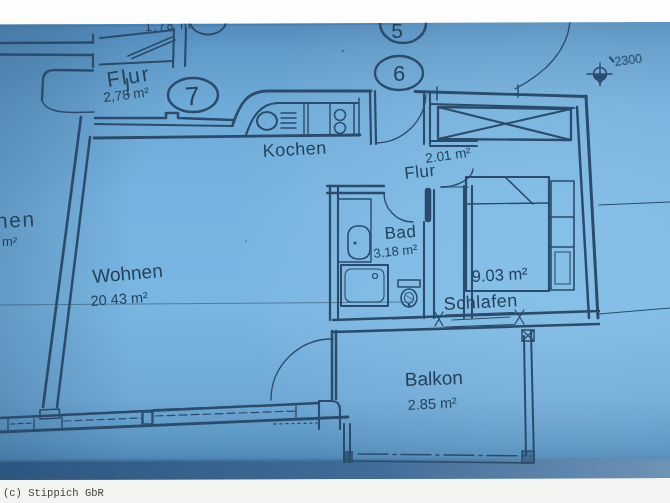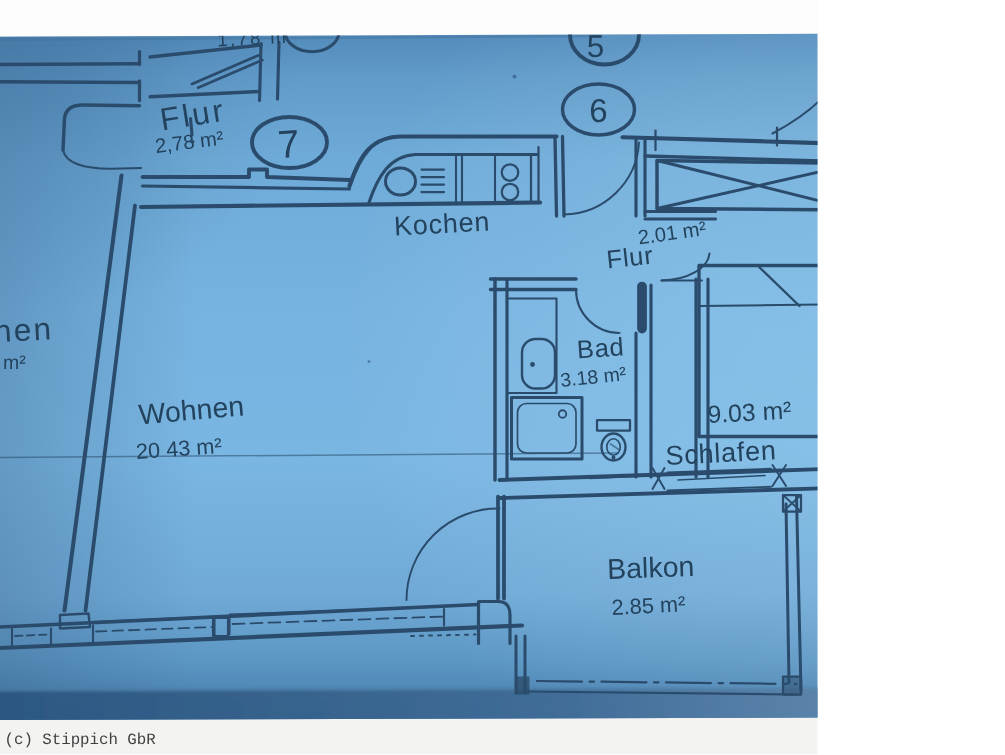--- a/index.html
+++ b/index.html
@@ -1,16 +1,16 @@
 <!DOCTYPE html>
 <html><head>
 <meta charset="utf-8">
 <style>
   html,body{margin:0;padding:0;background:#fff;}
-  #page{position:relative;width:545px;height:503px;overflow:hidden;font-family:"Liberation Sans",sans-serif;}
+  #page{position:relative;width:670px;height:503px;overflow:hidden;font-family:"Liberation Sans",sans-serif;}
   svg{display:block;}
 </style>
 </head>
 <body>
 <div id="page">
 <svg width="670" height="503" viewBox="0 0 670 503">
 <defs>
   <linearGradient id="bg" x1="0" y1="24" x2="0" y2="479" gradientUnits="userSpaceOnUse">
     <stop offset="0" stop-color="#548cbc"></stop>
     <stop offset="0.06" stop-color="#619bc9"></stop>

